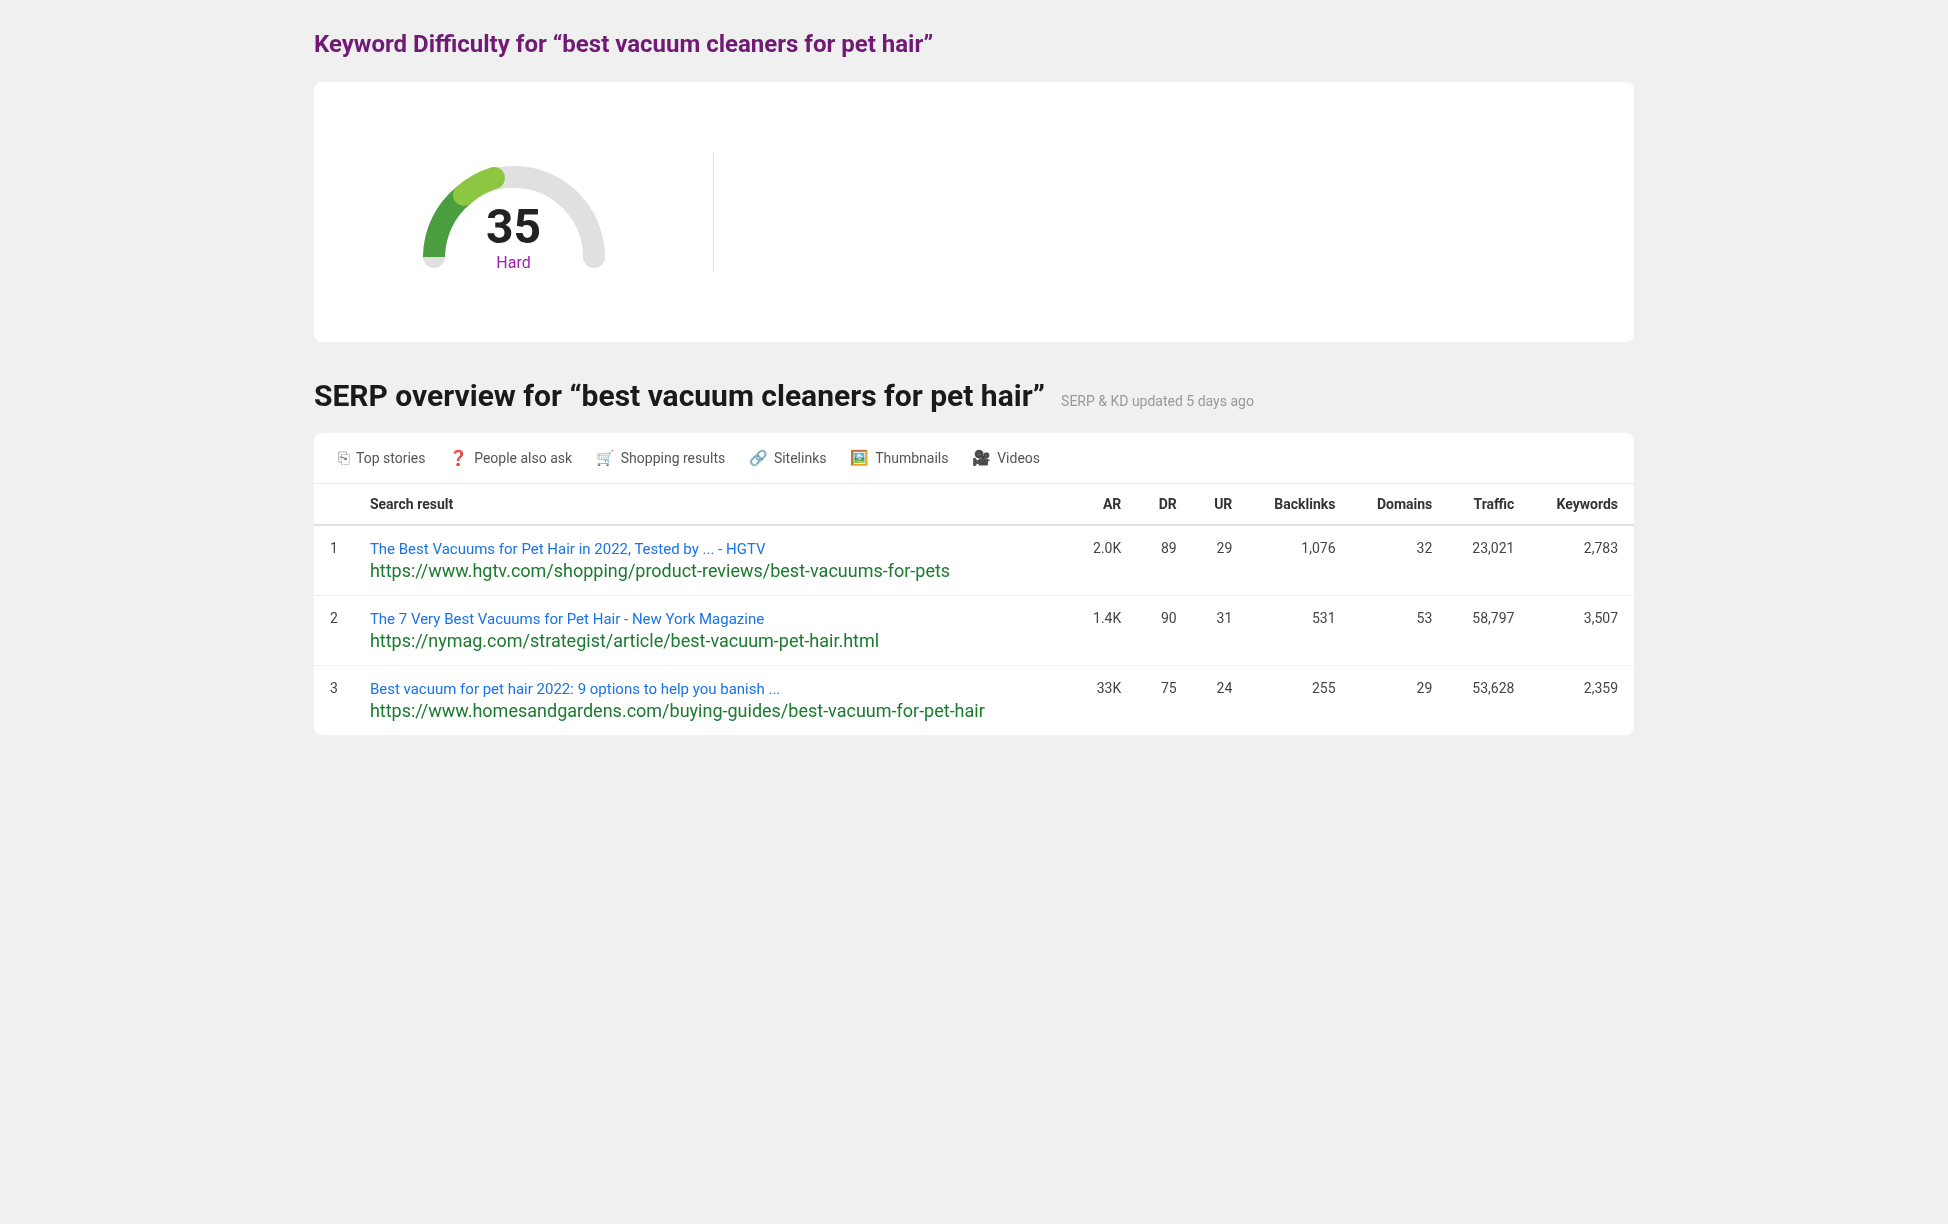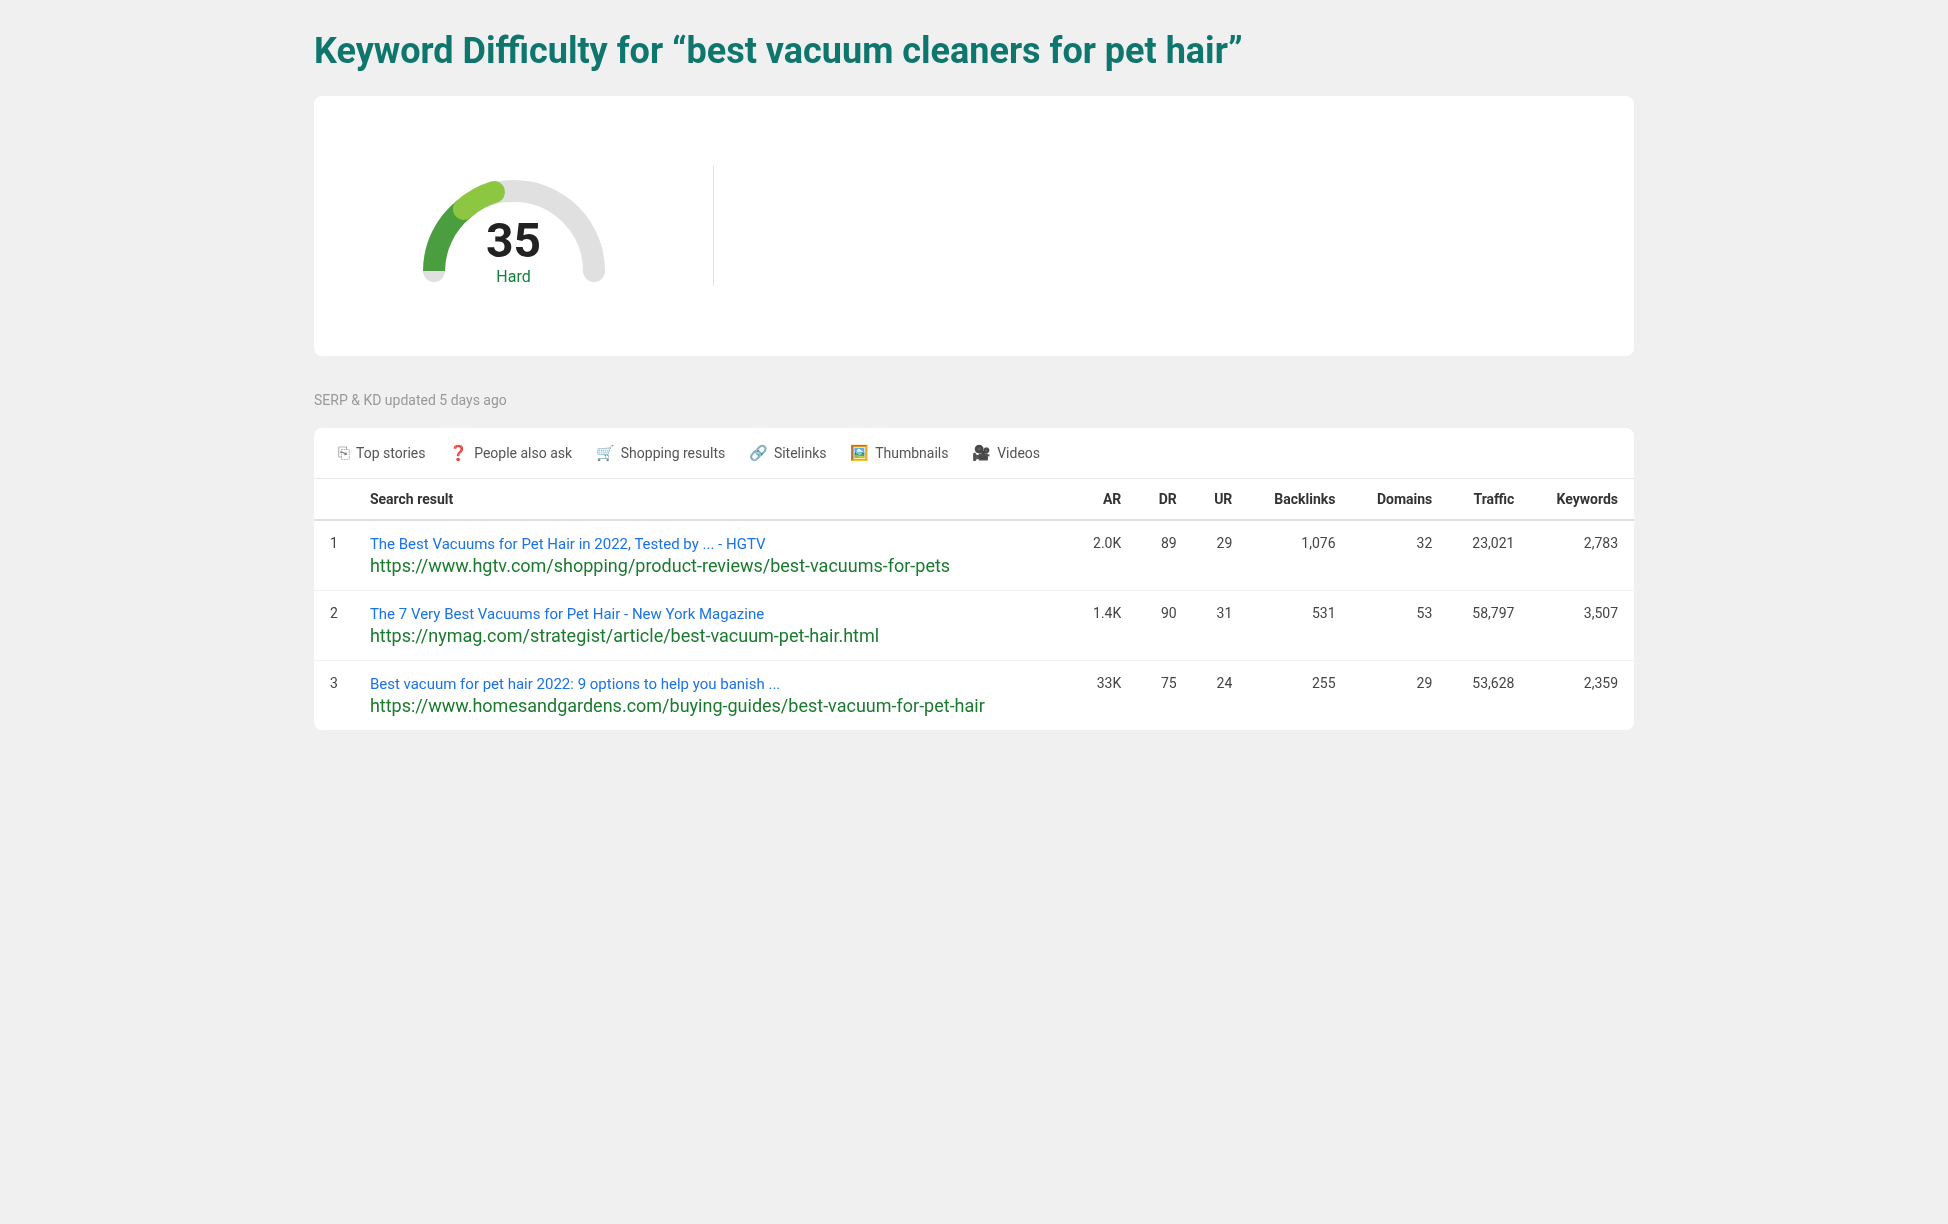--- a/index.html
+++ b/index.html
@@ -8,24 +8,24 @@
       background: #f0f0f0;
       color: #222;
       font-size: 16px;
     }
     .page-wrapper {
       max-width: 1400px;
       margin: 0 auto;
       padding: 30px 40px;
     }
     .main-title {
-      font-size: 36px;
+      font-size: 24px;
       font-weight: 700;
       margin-bottom: 24px;
-      color: #0f766e;
+      color: #701a75;
     }
     
     .kd-card {
       background: #fff;
       border-radius: 8px;
       display: flex;
       align-items: center;
       padding: 40px 60px;
       margin-bottom: 36px;
       min-height: 260px;
@@ -68,21 +68,21 @@
       text-align: center;
     }
     .gauge-number {
       font-size: 48px;
       font-weight: 700;
       color: #222;
       line-height: 1;
     }
     .gauge-label {
       font-size: 16px;
-      color: #15803d;
+      color: #a21caf;
       margin-top: 2px;
     }
     
     .serp-header {
       display: flex;
       align-items: baseline;
       gap: 16px;
       margin-bottom: 20px;
     }
     .serp-title {
@@ -204,20 +204,21 @@
         
         <div class="gauge-center">
           <div class="gauge-number">35</div>
           <div class="gauge-label">Hard</div>
         </div>
       </div>
     </div>
   </div>
 
   <div class="serp-header">
+    <h2 class="serp-title">SERP overview for “best vacuum cleaners for pet hair”</h2>
     <span class="serp-updated">SERP &amp; KD updated 5 days ago</span>
   </div>
 
   <div class="serp-card">
 
     <div class="feature-badges">
       <div class="feature-badge">
         <span class="feature-badge-icon">⎘</span>
         <span>Top stories</span>
       </div>

